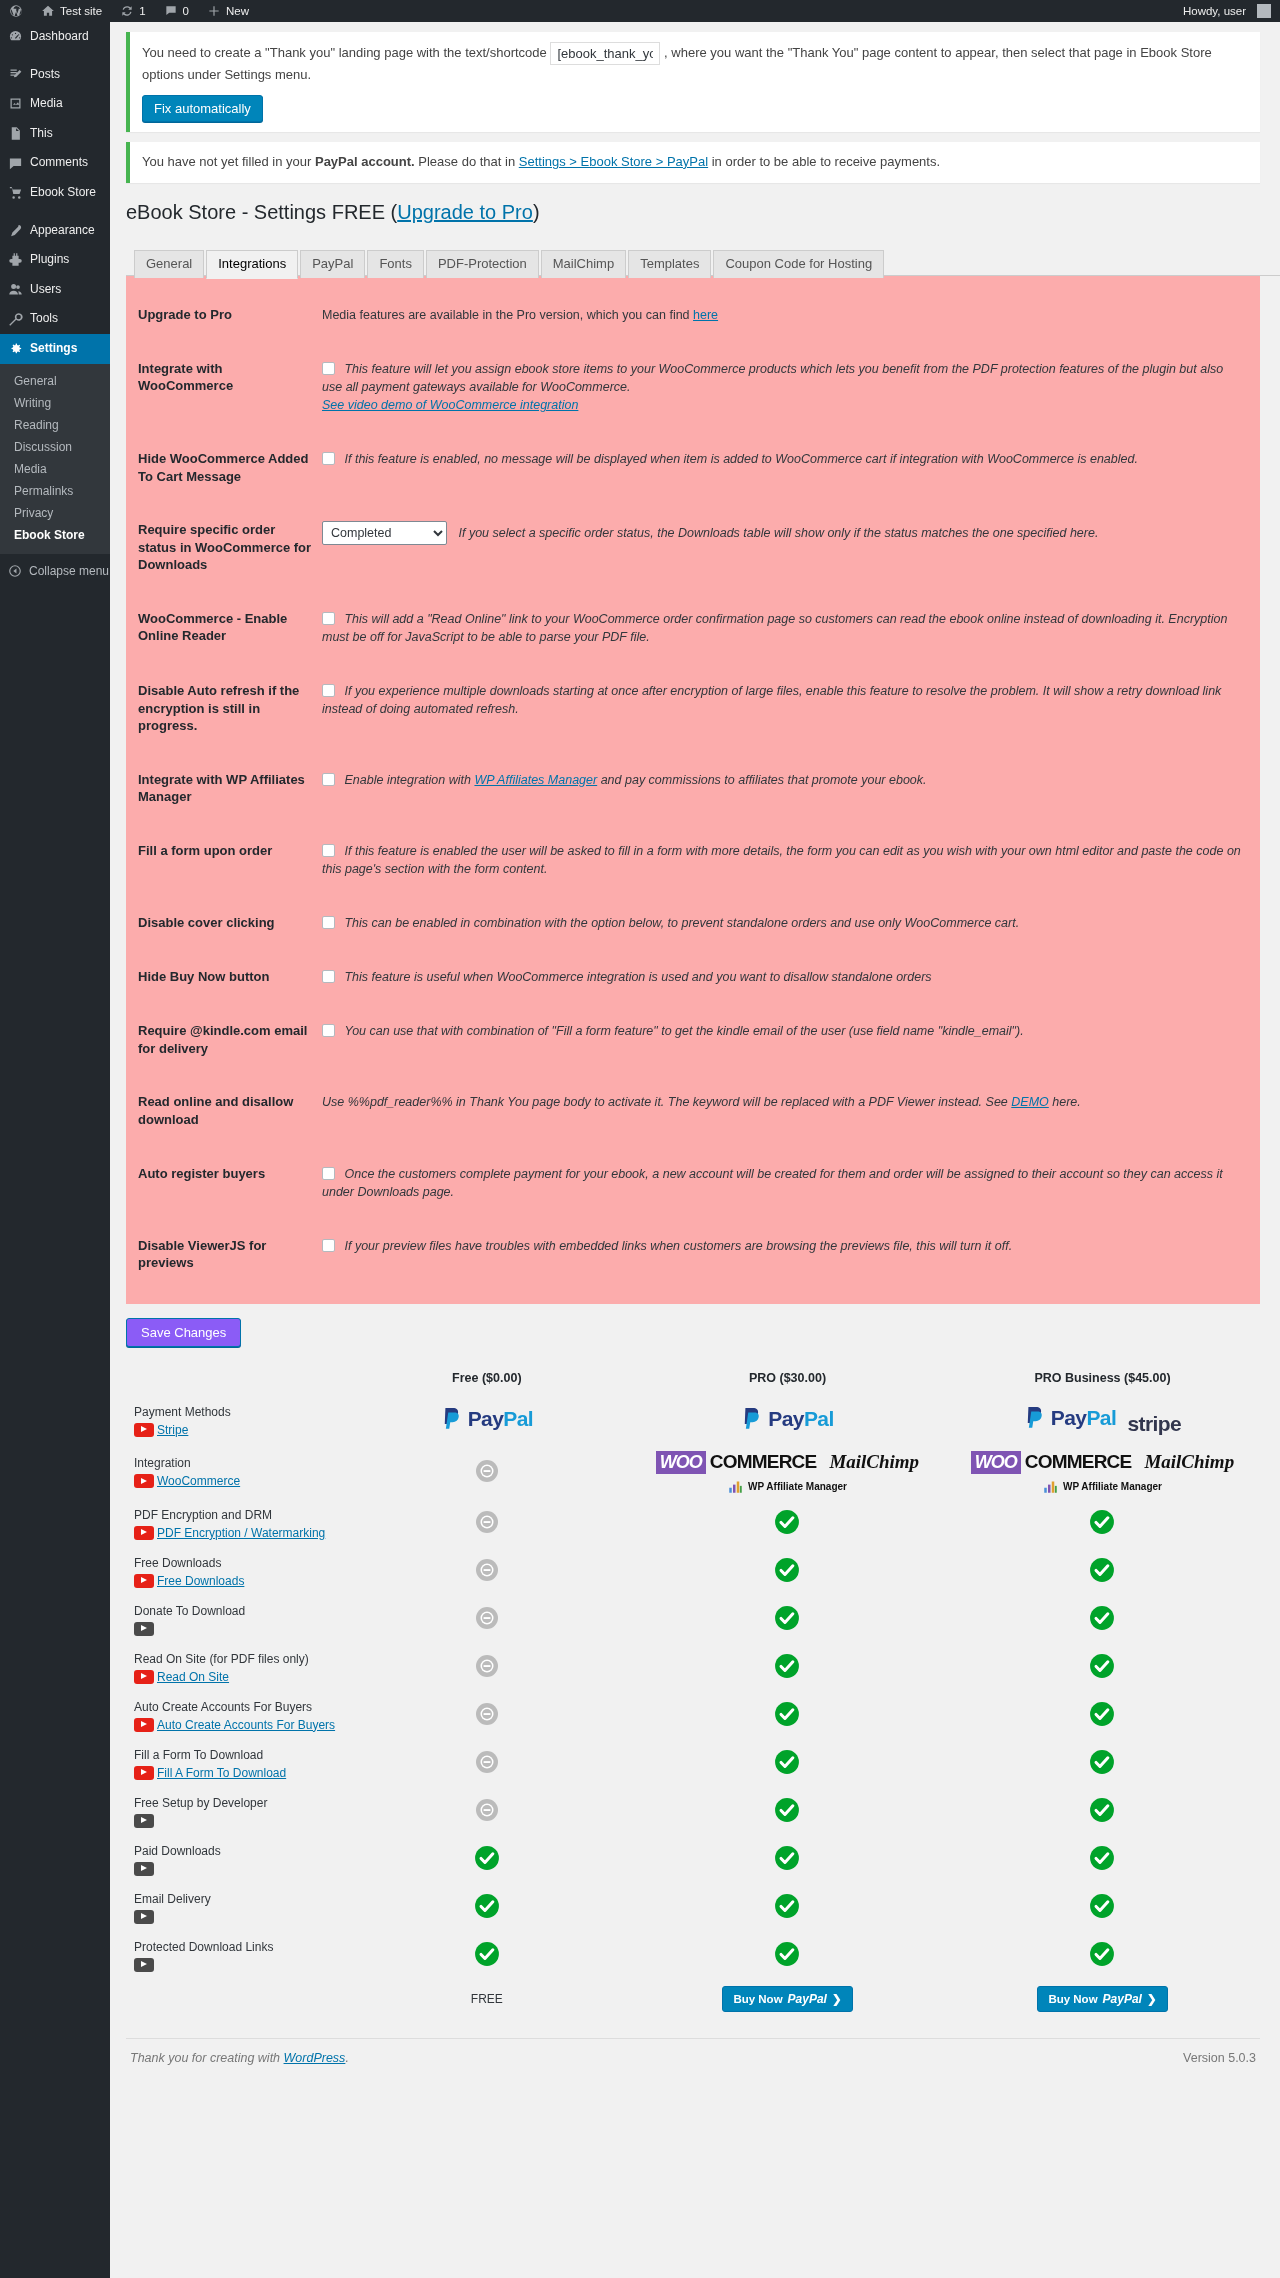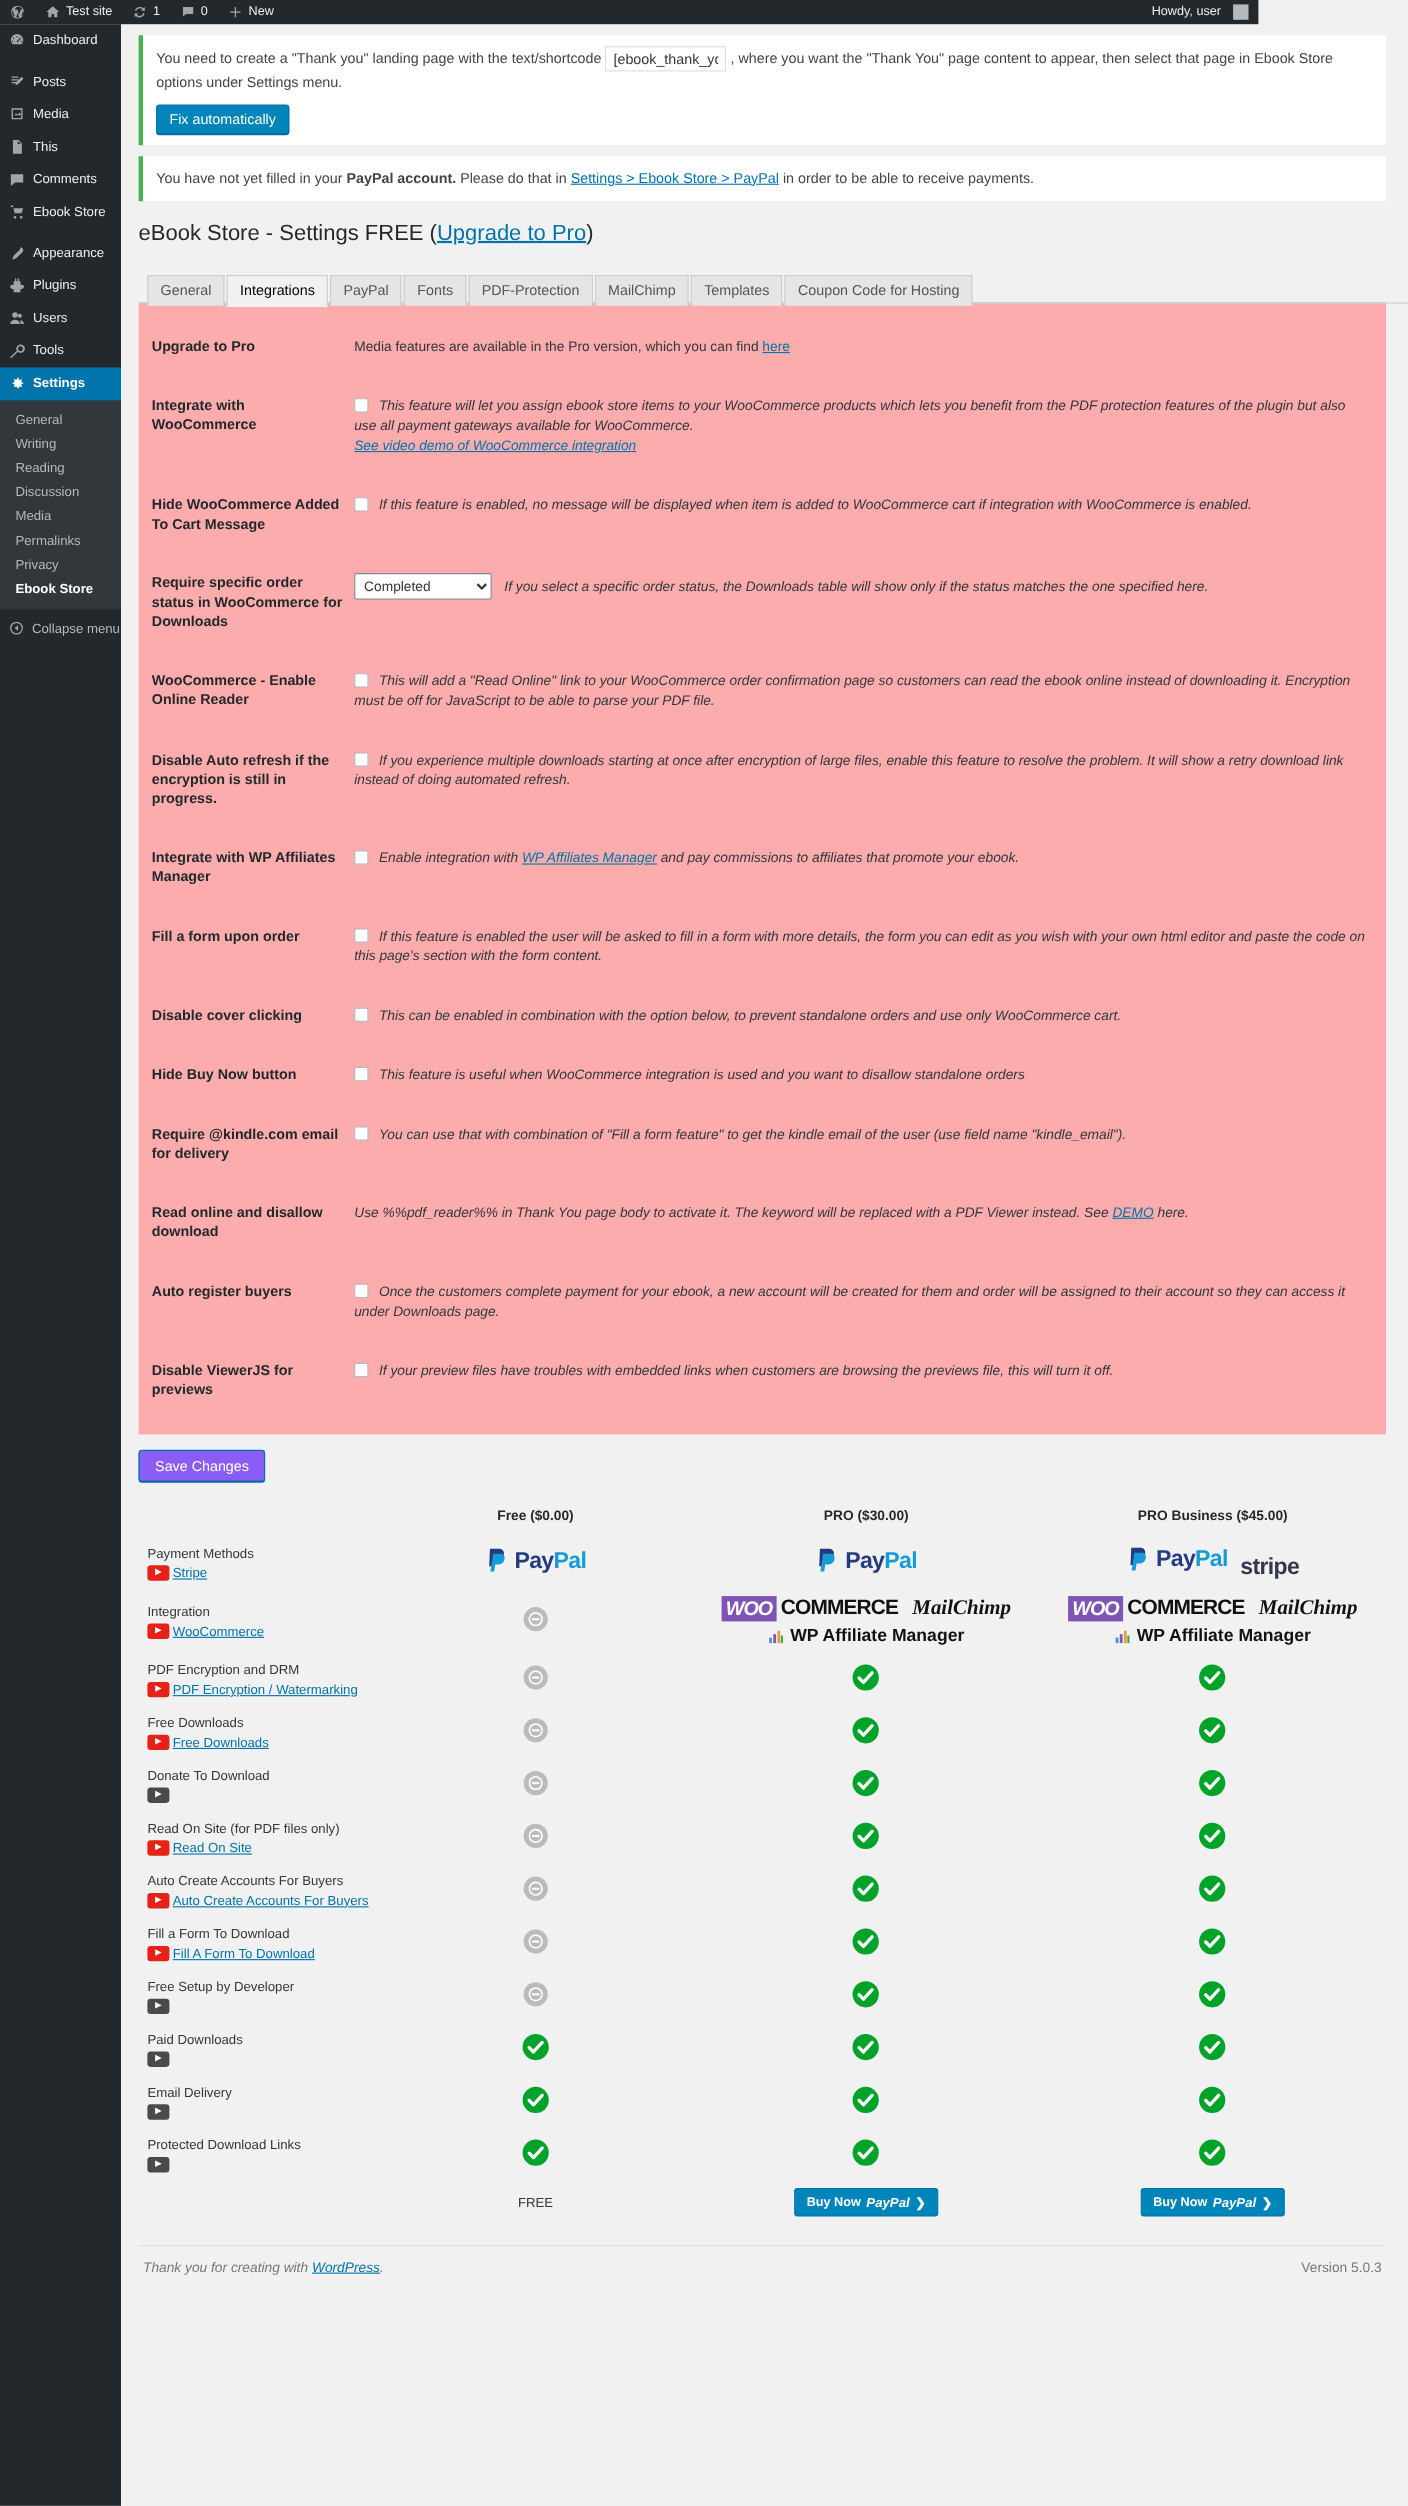--- a/index.html
+++ b/index.html
@@ -7,21 +7,21 @@
   body {
     width:1280px; height:2278px;
     background:#f1f1f1;
     font-family:"Liberation Sans", sans-serif;
     font-size:13px; color:#444;
     overflow:hidden;
   }
 
   
   #adminbar{
-    position:absolute; top:0; left:0; width:1144px; height:22px;
+    position:absolute; top:0; left:0; width:1280px; height:22px;
     background:#23282d; color:#eee; font-size:11.5px;
     display:flex; align-items:flex-start; z-index:50;
   }
   #adminbar .ab-item{ display:flex; align-items:center; gap:5px; padding:0 9px; height:22px; color:#eee; white-space:nowrap;}
   #adminbar .ab-right{ margin-left:auto; display:flex; align-items:center; }
   .wp-logo svg{ width:14px; height:14px; fill:#a0a5aa; display:block;}
   .abicon{ width:14px; height:14px; fill:#a0a5aa; display:block;}
   .avatar-sq{ width:14px; height:14px; background:#b4b9be; display:inline-block; margin-left:6px;}
 
   
@@ -155,21 +155,21 @@
   .pp-word .a{ color:#253b80; } .pp-word .b{ color:#179bd7; }
   .stripe-word{ font-size:21px; font-weight:700; color:#32364e; letter-spacing:-.6px; margin-left:8px;}
 
   .woo-wrap{ display:inline-flex; align-items:center; gap:4px;}
   .woo-badge{
     background:#7f54b3; color:#fff; font-weight:700; font-style:italic;
     font-size:18px; padding:1px 4px; letter-spacing:-1px;
   }
   .woo-commerce{ font-size:19px; font-weight:700; color:#111; letter-spacing:-.8px;}
   .mailchimp{ font-size:19px; font-weight:700; color:#111; font-family:"Liberation Serif", serif; font-style:italic; margin-left:9px;}
-  .wpaff{ display:flex; align-items:center; gap:5px; font-size:16px; color:#111; font-weight:600; margin-top:5px; justify-content:center;}
+  .wpaff{ display:flex; align-items:center; gap:5px; font-size:10px; color:#111; font-weight:600; margin-top:5px; justify-content:center;}
   .wpaff-ico{ width:15px; height:15px; }
 
   .buy-now{
     display:inline-flex; align-items:center; gap:5px;
     background:#0085ba; border:1px solid #0073aa; border-radius:3px;
     color:#fff; font-size:11.5px; font-weight:700; padding:5px 10px; cursor:pointer;
   }
   .buy-now .pp-i{ font-style:italic; font-weight:700; font-size:12px;}
   .free-label{ font-size:12px; color:#32373c; }
 

